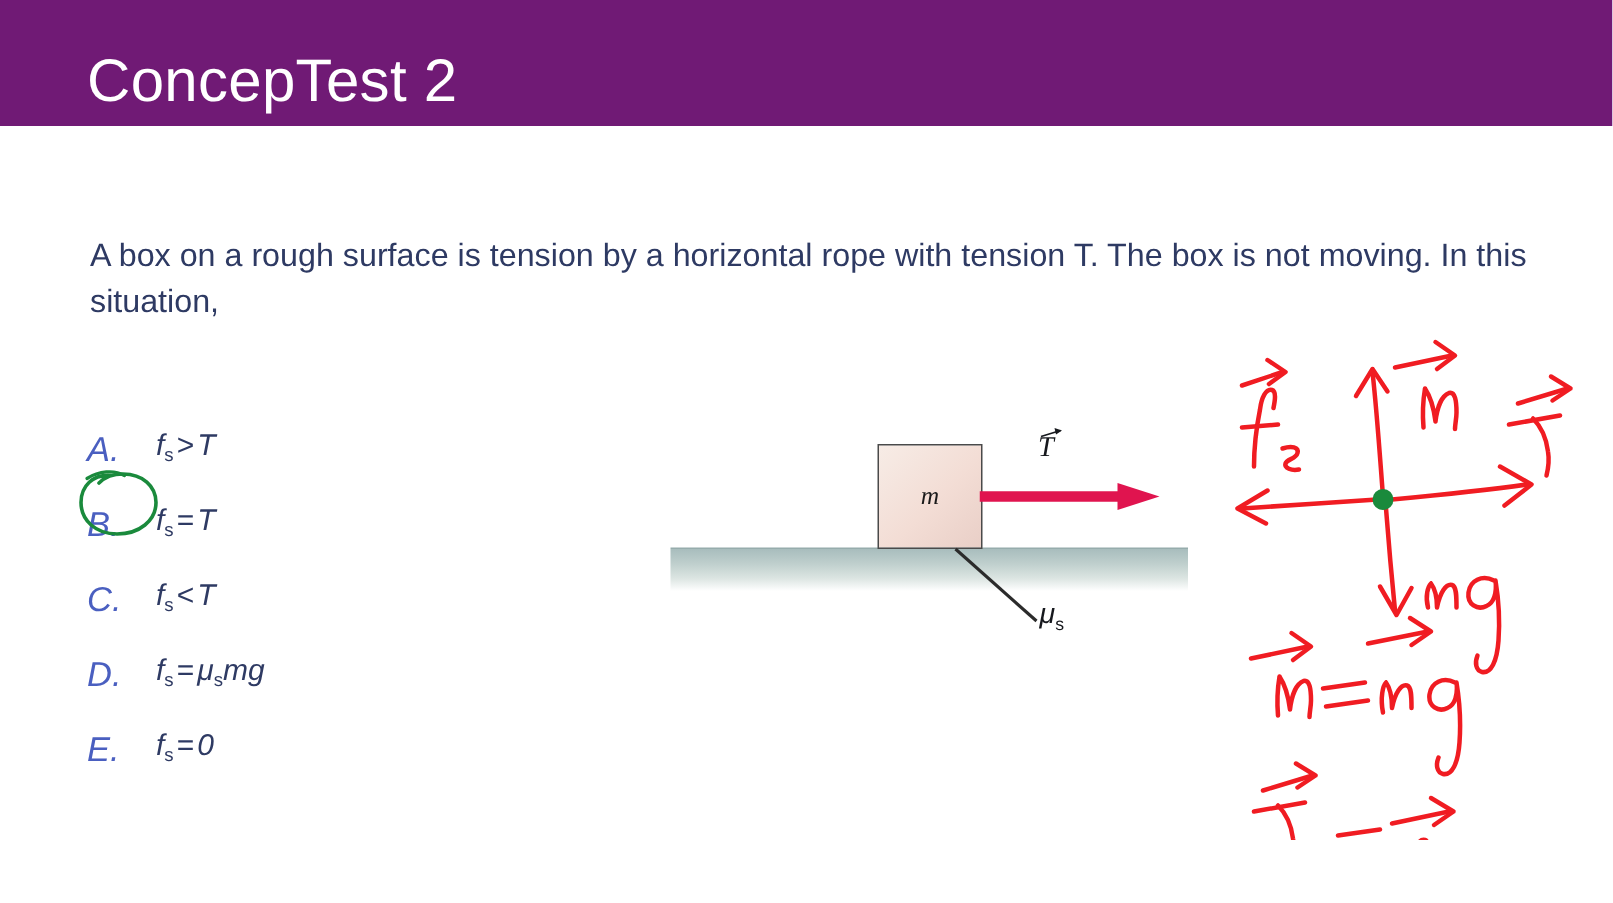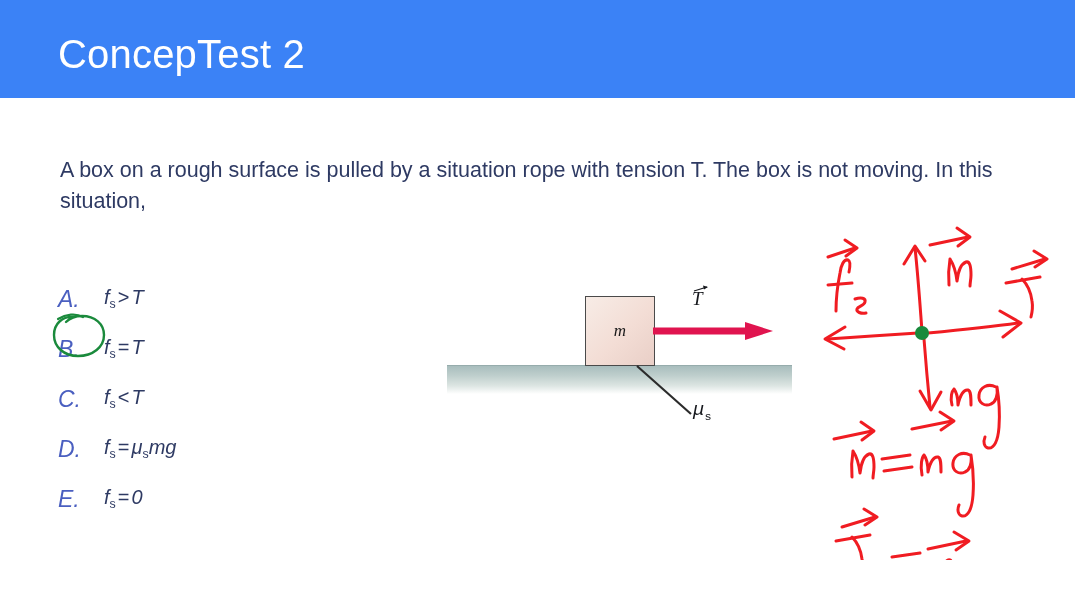--- a/index.html
+++ b/index.html
@@ -14,22 +14,22 @@
     overflow: hidden;
     font-family: "Liberation Sans", sans-serif;
     -webkit-font-smoothing: antialiased;
   }
 
   
   .header-bar {
     position: absolute;
     left: 0; top: 0;
     width: 1075px;
-    height: 98px;
-    background: #3b82f6;
+    height: 84px;
+    background: #701a75;
   }
   .slide-title {
     position: absolute;
     left: 58px;
     top: 32px;
     font-size: 40px;
     font-weight: 400;
     color: #ffffff;
     letter-spacing: 0.2px;
     white-space: nowrap;
@@ -173,21 +173,21 @@
     position: absolute;
     left: 195px;
     top: 96px;
     width: 60px;
     height: 52px;
   }
   .mu-label {
     position: absolute;
     left: 253px;
     top: 131px;
-    font-family: Liberation Mono, monospace;
+    font-family: Liberation Sans, sans-serif;
     font-style: italic;
     font-size: 19px;
     color: #16181d;
   }
   .mu-label sub {
     font-size: 0.62em;
     font-style: normal;
   }
 
   
@@ -201,21 +201,21 @@
   }
   .handwriting svg { display: block; }
 </style>
 </head>
 <body>
 
 <div class="header-bar">
   <div class="slide-title">ConcepTest 2</div>
 </div>
 
-<div class="question">A box on a rough surface is pulled by a situation rope with tension T.  The box is not moving. In this situation,</div>
+<div class="question">A box on a rough surface is tension by a horizontal rope with tension T.  The box is not moving. In this situation,</div>
 
 <div class="options">
 
   <div class="option-row">
     <span class="opt-letter">A.</span>
     <span class="opt-formula"><span class="var">f</span><sub>s</sub><span class="op">&gt;</span><span class="var">T</span></span>
   </div>
 
   <div class="option-row">
     <span class="opt-letter">B.</span>

